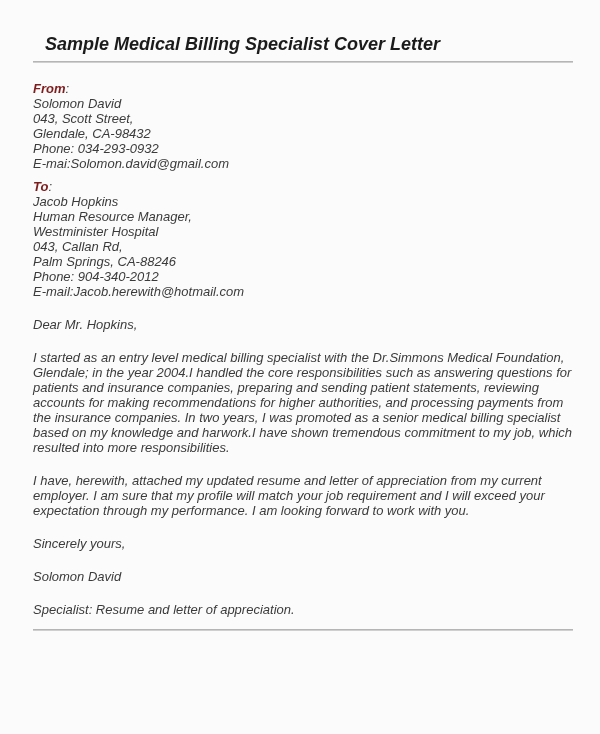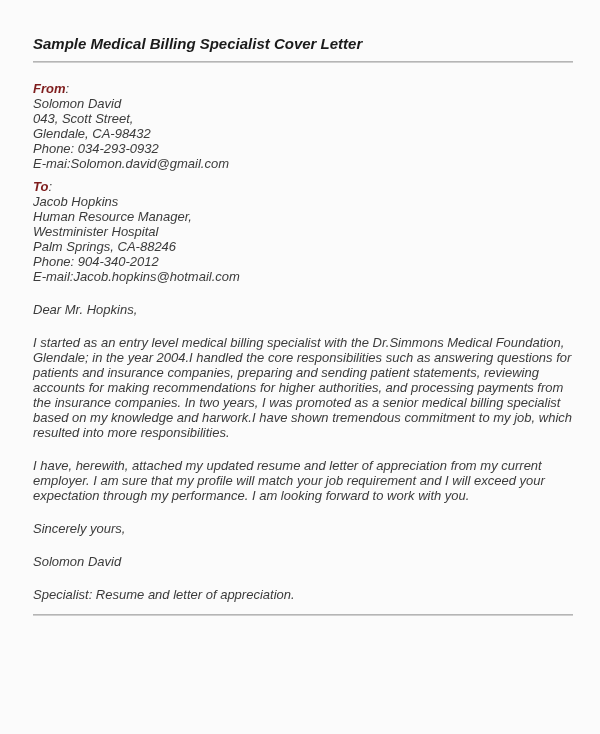--- a/index.html
+++ b/index.html
@@ -17,26 +17,26 @@
     box-sizing: border-box;
     width: 600px;
     height: 734px;
     padding: 36px 27px 0 33px;
     font-style: italic;
     font-size: 13px;
     line-height: 15px;
     color: #3b3b3b;
   }
   h1.doc-title {
-    font-size: 15px;
+    font-size: 18px;
     line-height: 16px;
     font-weight: bold;
     font-style: italic;
     color: #1b1b1b;
-    margin: 0 0 9px 0;
+    margin: 0 0 9px 12px;
   }
   hr.rule {
     border: none;
     height: 2px;
     background: linear-gradient(#a8a8a8, #dcdcdc);
     margin: 0 0 18px 0;
   }
   hr.rule-bottom {
     border: none;
     height: 2px;
@@ -68,23 +68,24 @@
     <div class="address-line">Glendale, CA-98432</div>
     <div class="address-line">Phone: 034-293-0932</div>
     <div class="address-line">E-mai:Solomon.david@gmail.com</div>
   </div>
 
   <div class="address-block">
     <div class="address-line"><span class="block-label">To</span><span class="block-colon">:</span></div>
     <div class="address-line">Jacob Hopkins</div>
     <div class="address-line">Human Resource Manager,</div>
     <div class="address-line">Westminister Hospital</div>
+    <div class="address-line">043, Callan Rd,</div>
     <div class="address-line">Palm Springs, CA-88246</div>
     <div class="address-line">Phone: 904-340-2012</div>
-    <div class="address-line">E-mail:Jacob.hopkins@hotmail.com</div>
+    <div class="address-line">E-mail:Jacob.herewith@hotmail.com</div>
   </div>
 
   <p class="body-text">Dear Mr. Hopkins,</p>
 
   <p class="body-text">I started as an entry level medical billing specialist with the Dr.Simmons Medical Foundation, Glendale; in the year 2004.I handled the core responsibilities such as answering questions for patients and insurance companies, preparing and sending patient statements, reviewing accounts for making recommendations for higher authorities, and processing payments from the insurance companies. In two years, I was promoted as a senior medical billing specialist based on my knowledge and harwork.I have shown tremendous commitment to my job, which resulted into more responsibilities.</p>
   <p class="body-text">I have, herewith, attached my updated resume and letter of appreciation from my current employer. I am sure that my profile will match your job requirement and I will exceed your expectation through my performance. I am looking forward to work with you.</p>
 
   <p class="body-text">Sincerely yours,</p>
   <p class="body-text">Solomon David</p>
   <p class="body-text">Specialist: Resume and letter of appreciation.</p>

